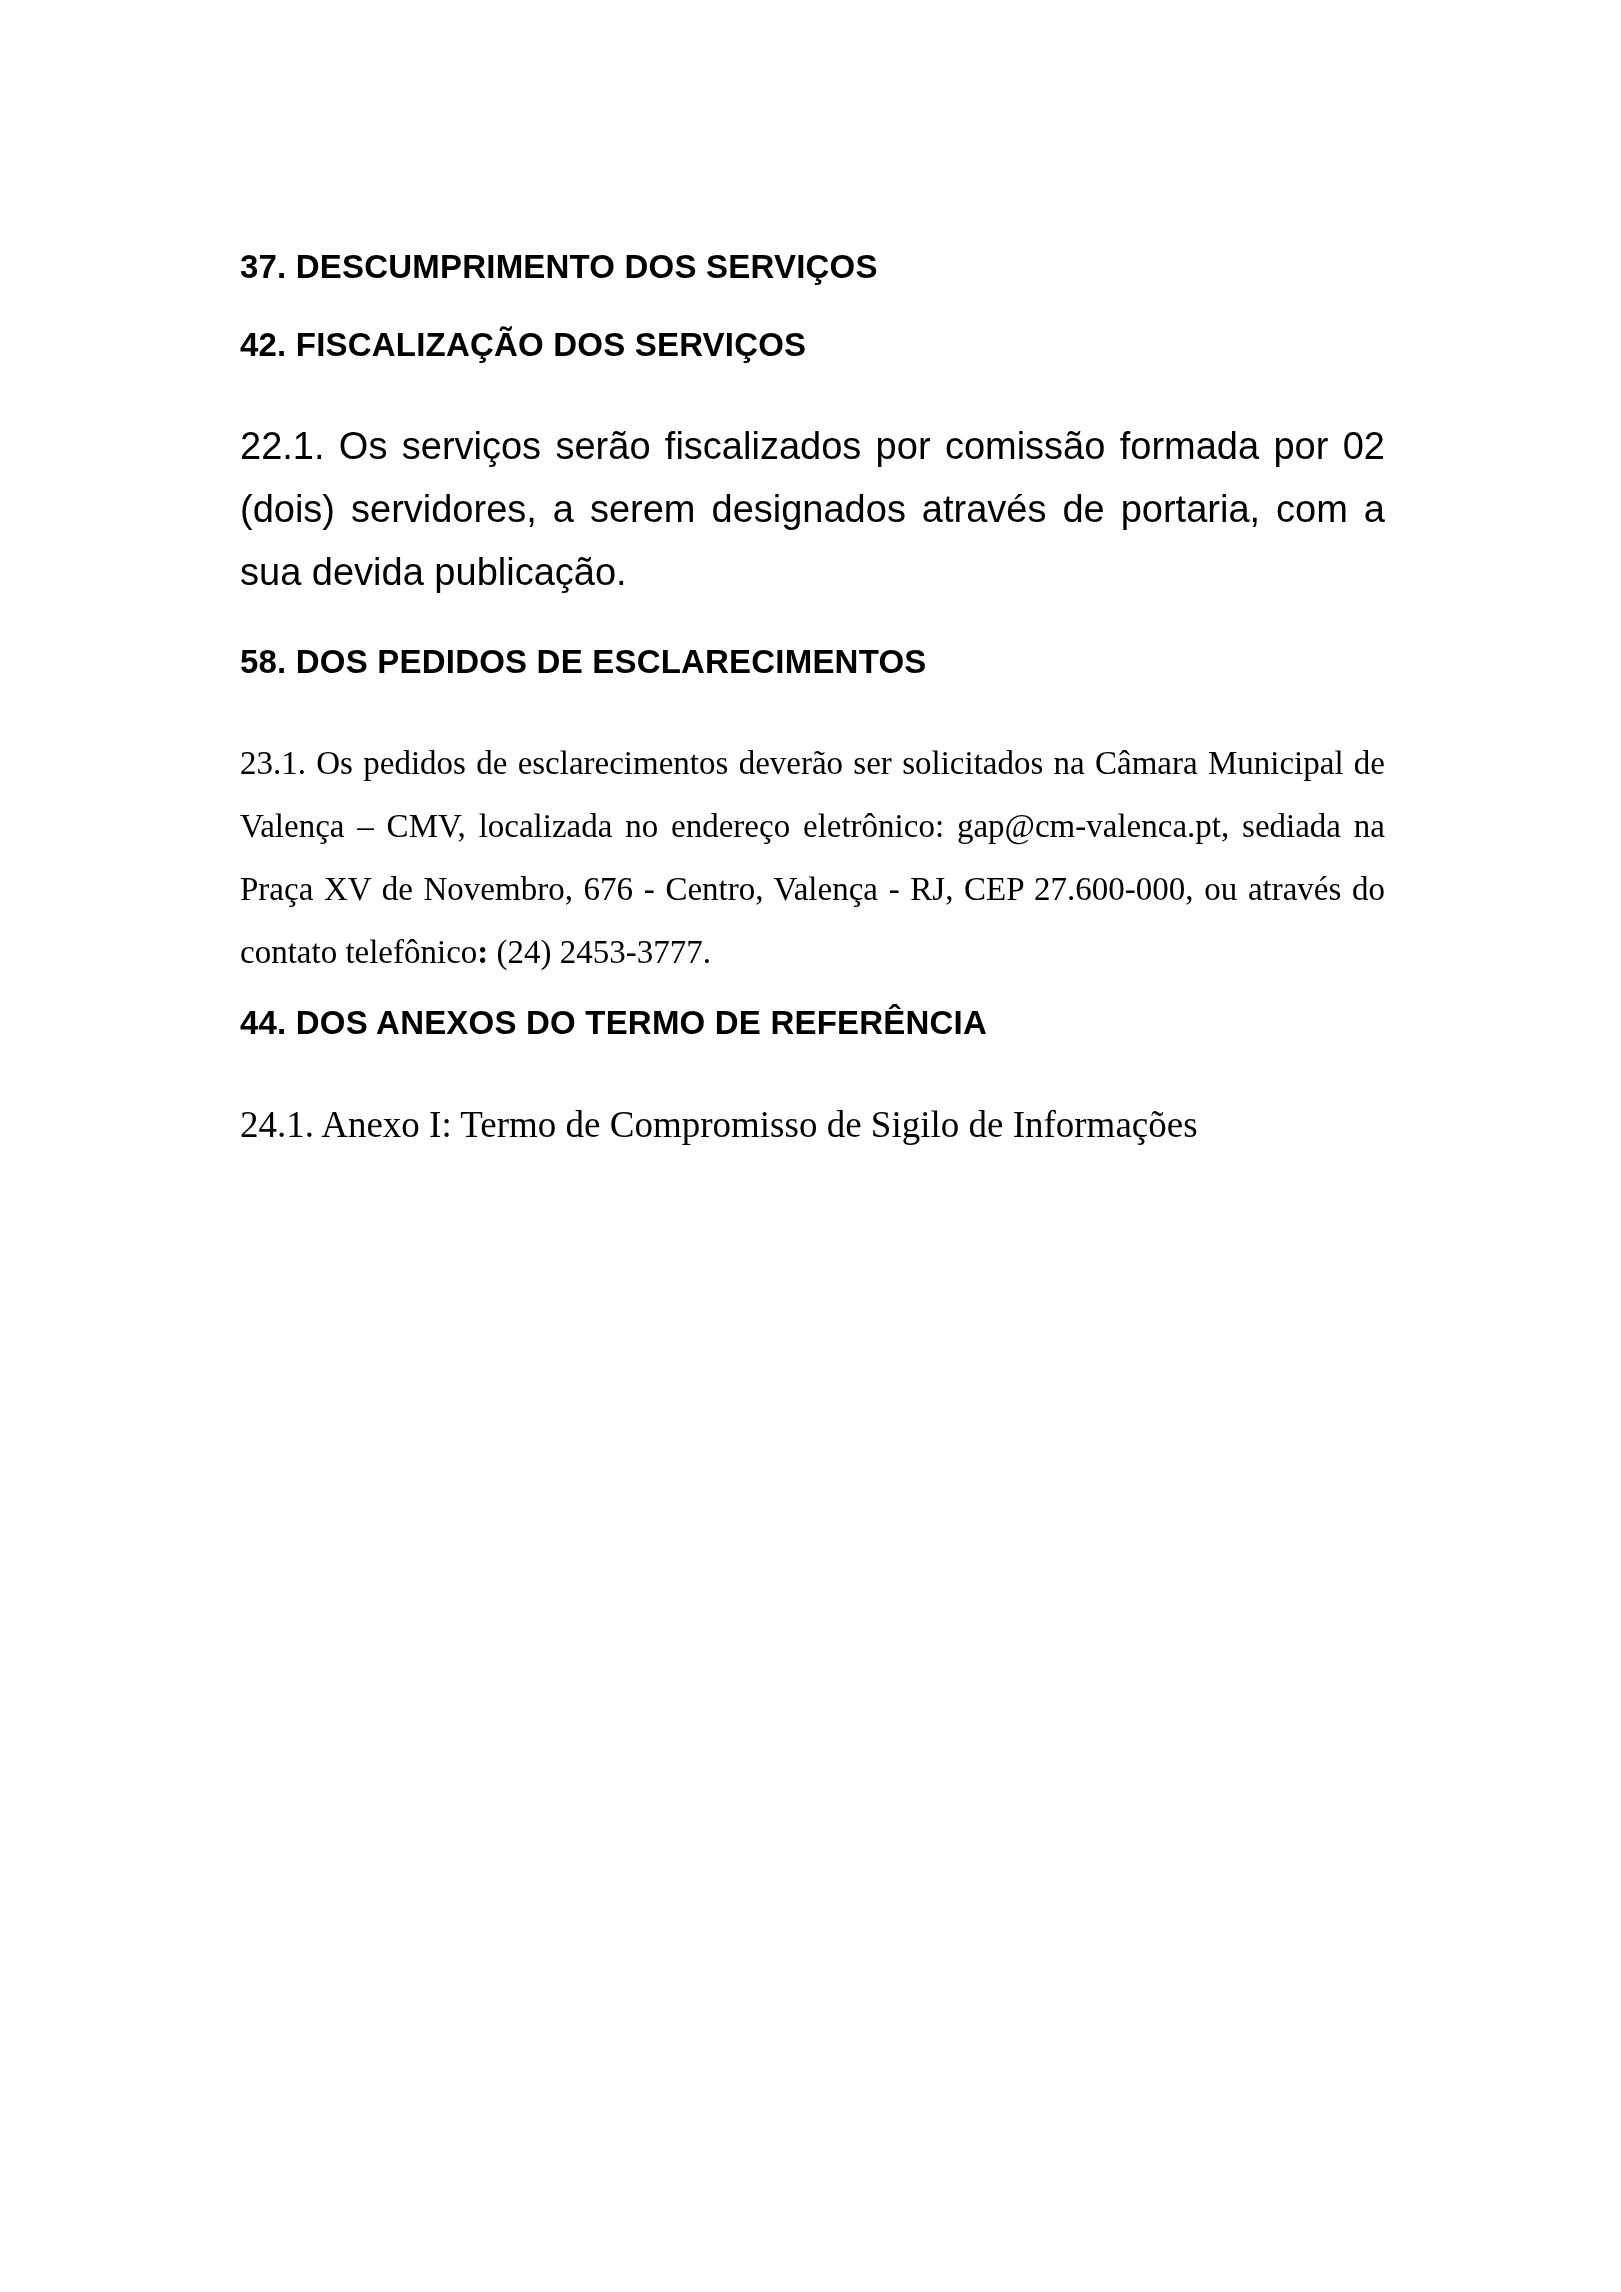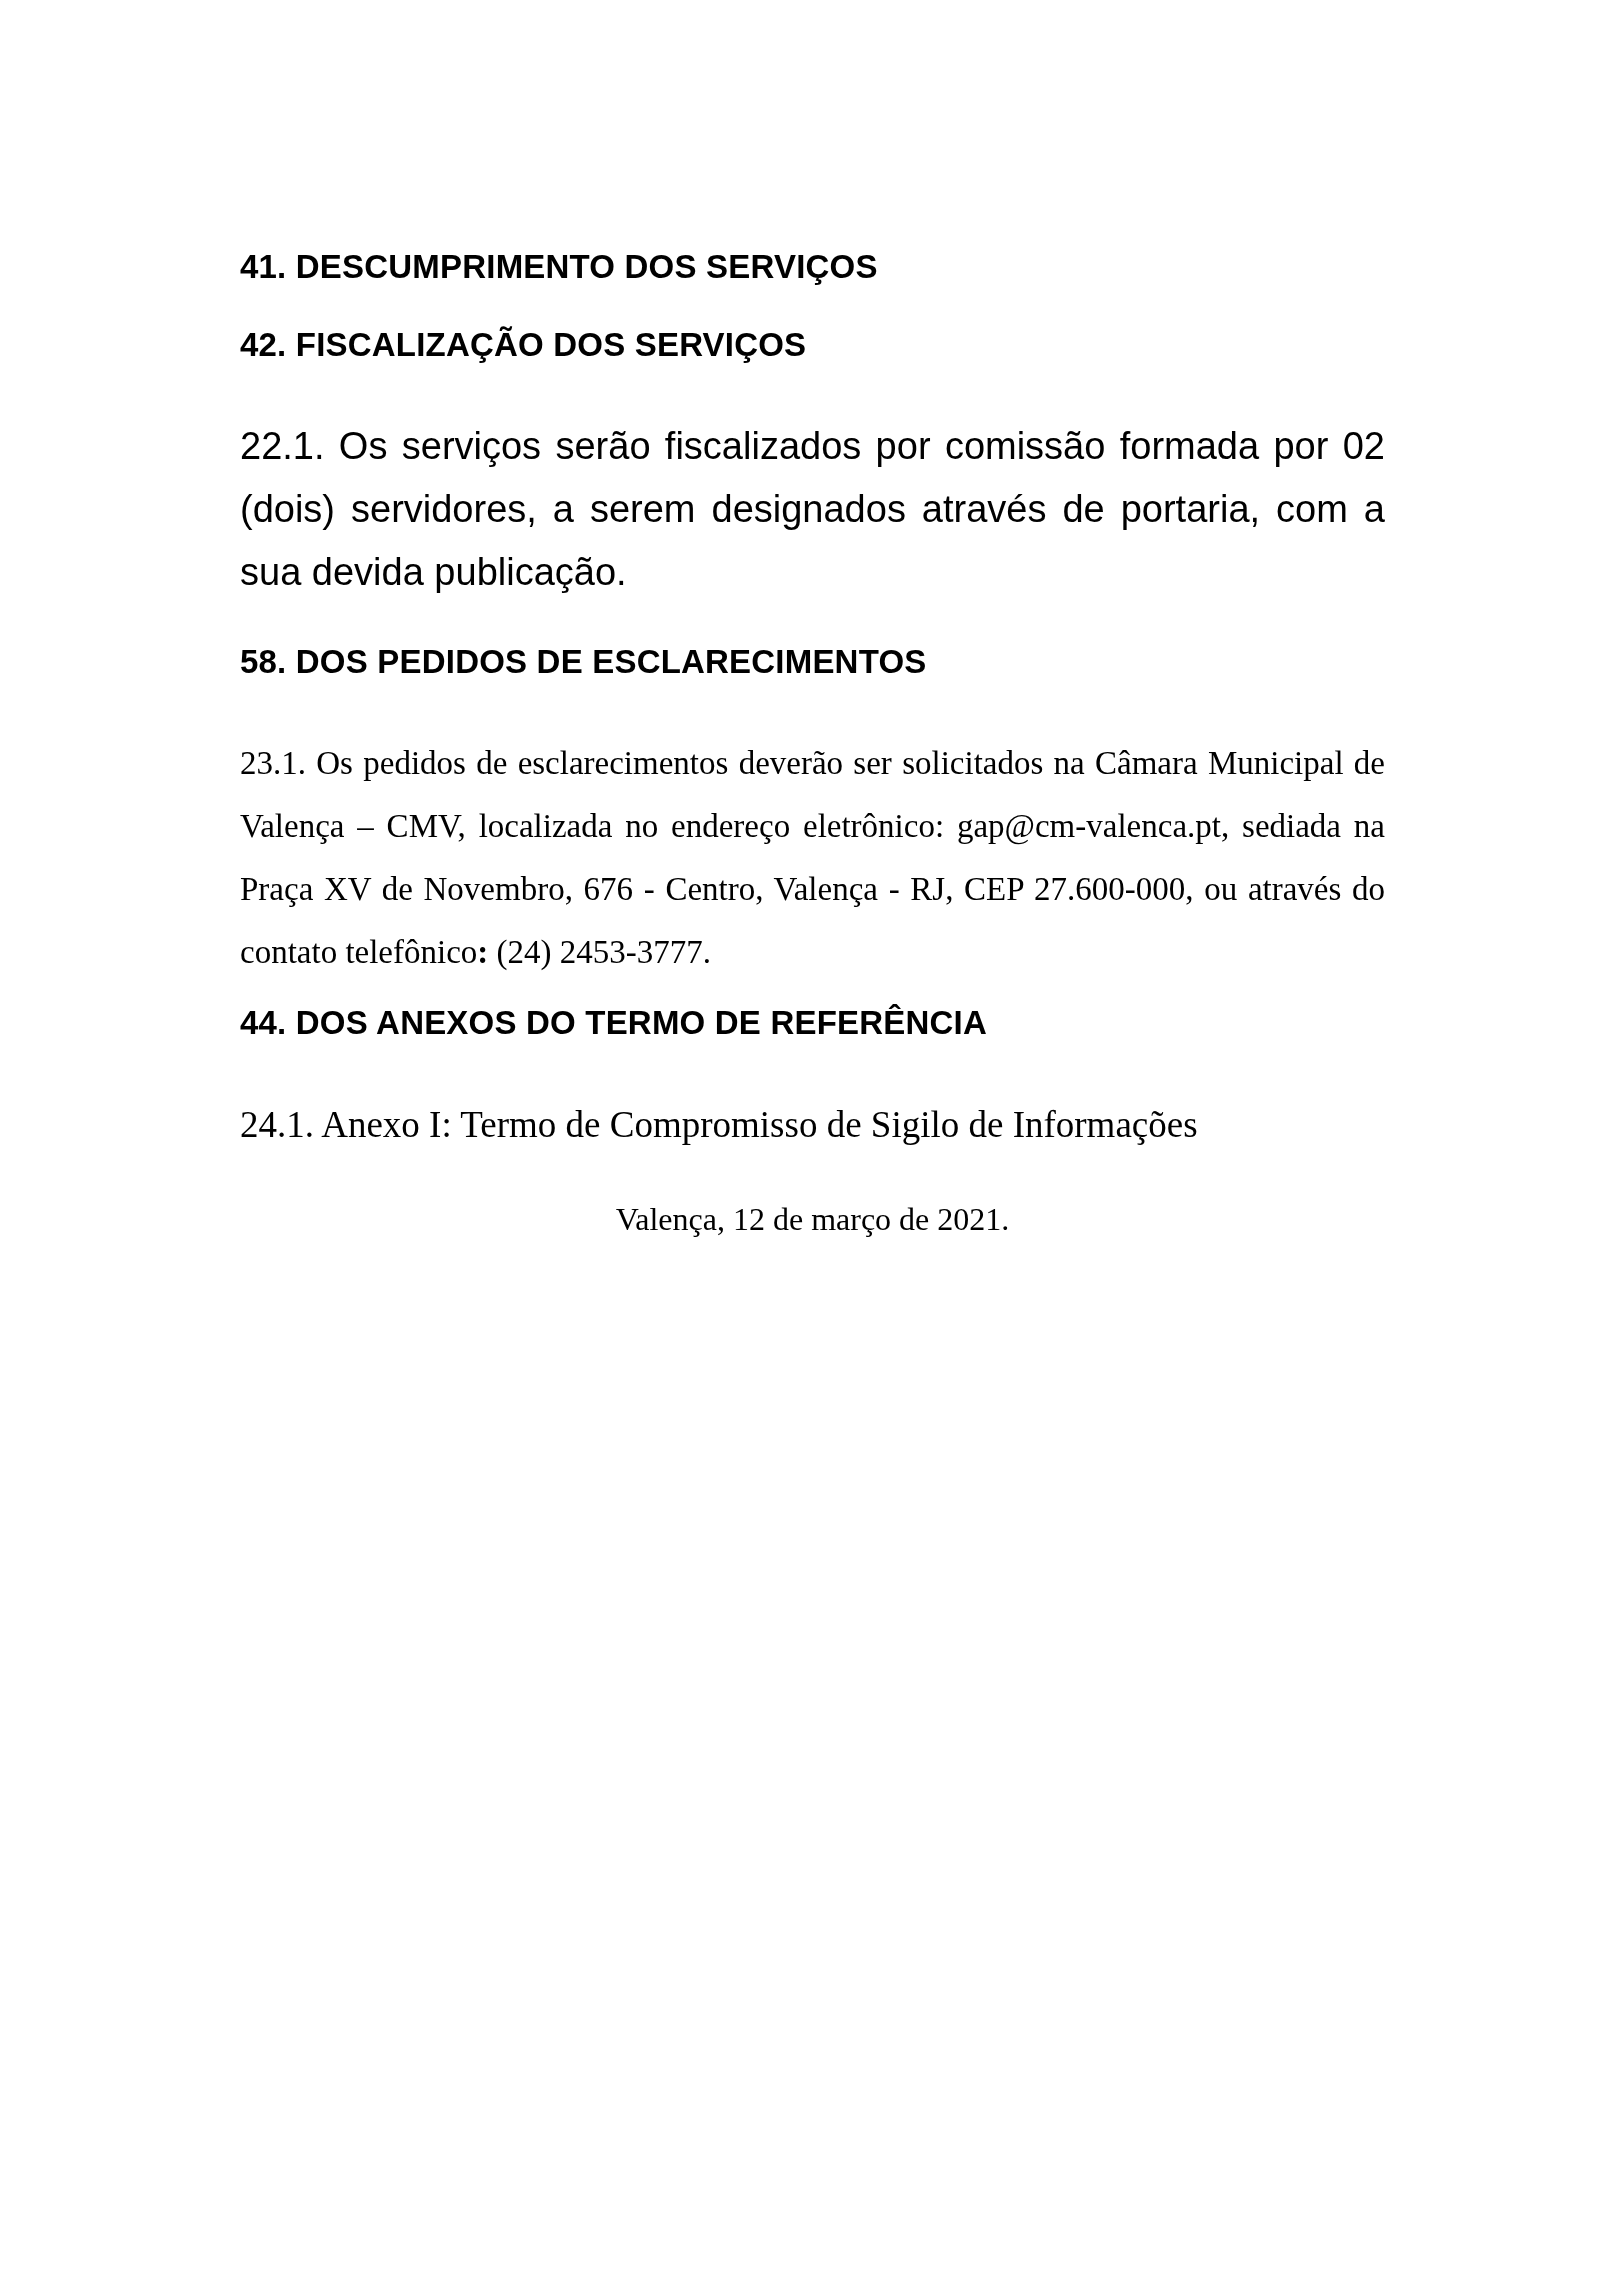--- a/index.html
+++ b/index.html
@@ -59,31 +59,30 @@
     line-height: 39px;
     text-align: center;
     margin: 44px 0 0 0;
   }
 </style>
 </head>
 <body>
 
 <div class="page">
 
-  <h2 class="section-heading h-41">41. DESCUMPRIMENTO DOS SERVIÇOS</h2>
+  <h2 class="section-heading h-41">37. DESCUMPRIMENTO DOS SERVIÇOS</h2>
 
 
   <h2 class="section-heading h-42">42. FISCALIZAÇÃO DOS SERVIÇOS</h2>
 
   <p class="para sans-md">22.1. Os serviços serão fiscalizados por comissão formada por 02 (dois) servidores, a serem designados através de portaria, com a sua devida publicação.</p>
 
   <h2 class="section-heading h-43">58. DOS PEDIDOS DE ESCLARECIMENTOS</h2>
 
   <p class="para serif-md"><span>23.1. Os pedidos de esclarecimentos deverão ser solicitados na Câmara Municipal de Valença – CMV, localizada no endereço eletrônico: gap@cm-valenca.pt, sediada na Praça XV de Novembro, 676 - Centro, Valença - RJ, CEP 27.600-000, ou através do contato telefônico</span><span class="bold-colon">:</span><span> (24) 2453-3777.</span></p>
 
   <h2 class="section-heading h-44">44. DOS ANEXOS DO TERMO DE REFERÊNCIA</h2>
 
   <p class="para serif-lg no-justify">24.1. Anexo I: Termo de Compromisso de Sigilo de Informações</p>
 
-  <p class="date-line">Valença, 12 de março de 2021.</p>
 
 </div>
 
 
 </body></html>

